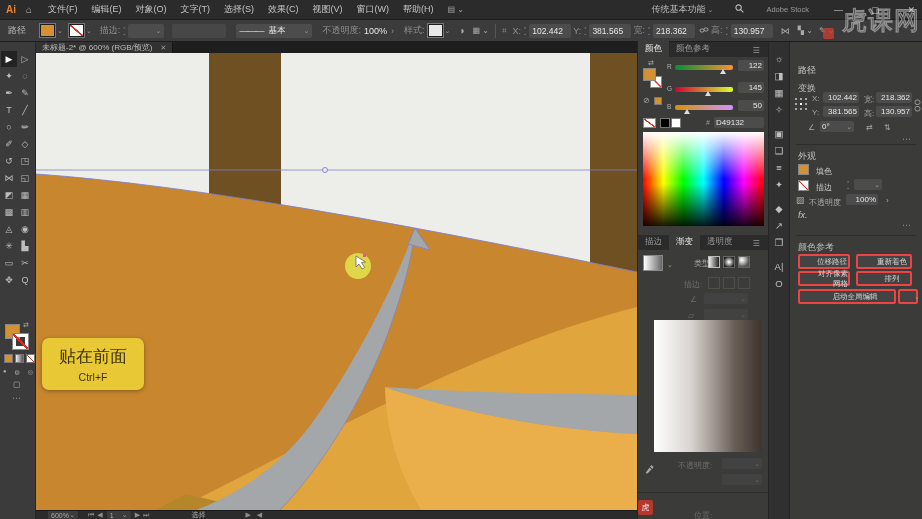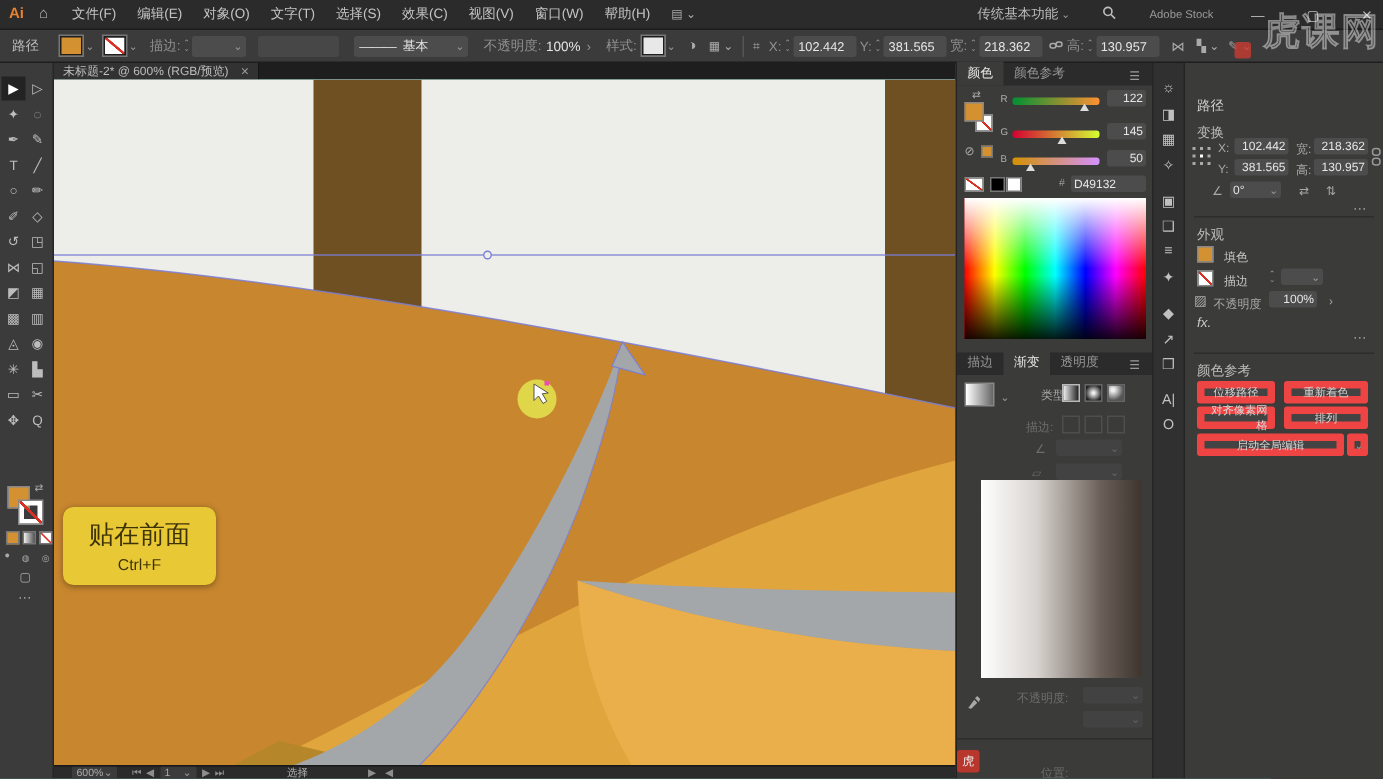--- a/index.html
+++ b/index.html
@@ -77,21 +77,21 @@
   .gbig{position:absolute;left:16px;top:278px;width:107px;height:132px;background:linear-gradient(to right,#ffffff 0%,#d8d3cf 35%,#6a5f57 75%,#3e352f 100%);}
   .disabled{opacity:.45;}
   .panelB{left:768px;top:42px;width:22px;height:477px;background:#303030;border-left:1px solid #252525;border-right:1px solid #252525;display:flex;flex-direction:column;align-items:center;padding-top:8px;}
   .dockic{width:18px;height:17px;display:flex;align-items:center;justify-content:center;font-size:9.5px;color:#c0c0c0;}
   .dockic.gap{margin-top:7px;}
   .panelC{left:790px;top:42px;width:132px;height:477px;background:#3b3b3a;}
   .sec{font-size:9px;color:#bdbdbd;}
   .divider{position:absolute;left:6px;width:120px;height:1px;background:#2d2d2d;}
   .refgrid{position:absolute;width:2px;height:2px;background:#aaa;box-shadow:5px 0 #aaa,10px 0 #aaa,0 5px #aaa,5px 5px #fff,10px 5px #aaa,0 10px #aaa,5px 10px #aaa,10px 10px #aaa;}
   .flbl{font-size:8px;color:#a8a8a8;}
-  .qbtn{position:absolute;height:15px;background:#434343;border:5px solid #ef4444;border-radius:2px;color:#d8d8d8;font-size:7.5px;display:flex;align-items:center;justify-content:center;}
+  .qbtn{position:absolute;height:15px;background:#434343;border:2px solid #ef4444;border-radius:2px;color:#d8d8d8;font-size:7.5px;display:flex;align-items:center;justify-content:center;padding-left:16px;}
   .badge{left:0px;top:458px;width:15px;height:15px;background:#c3372c;border-radius:2px;color:#fff;font-size:8px;display:flex;align-items:center;justify-content:center;opacity:.92;}
 </style>
 </head>
 <body>
 
 <div id="app">
 
   <div class="titlebar a">
     <span class="ai-logo">Ai</span>
     <span class="home-ic">⌂</span>

